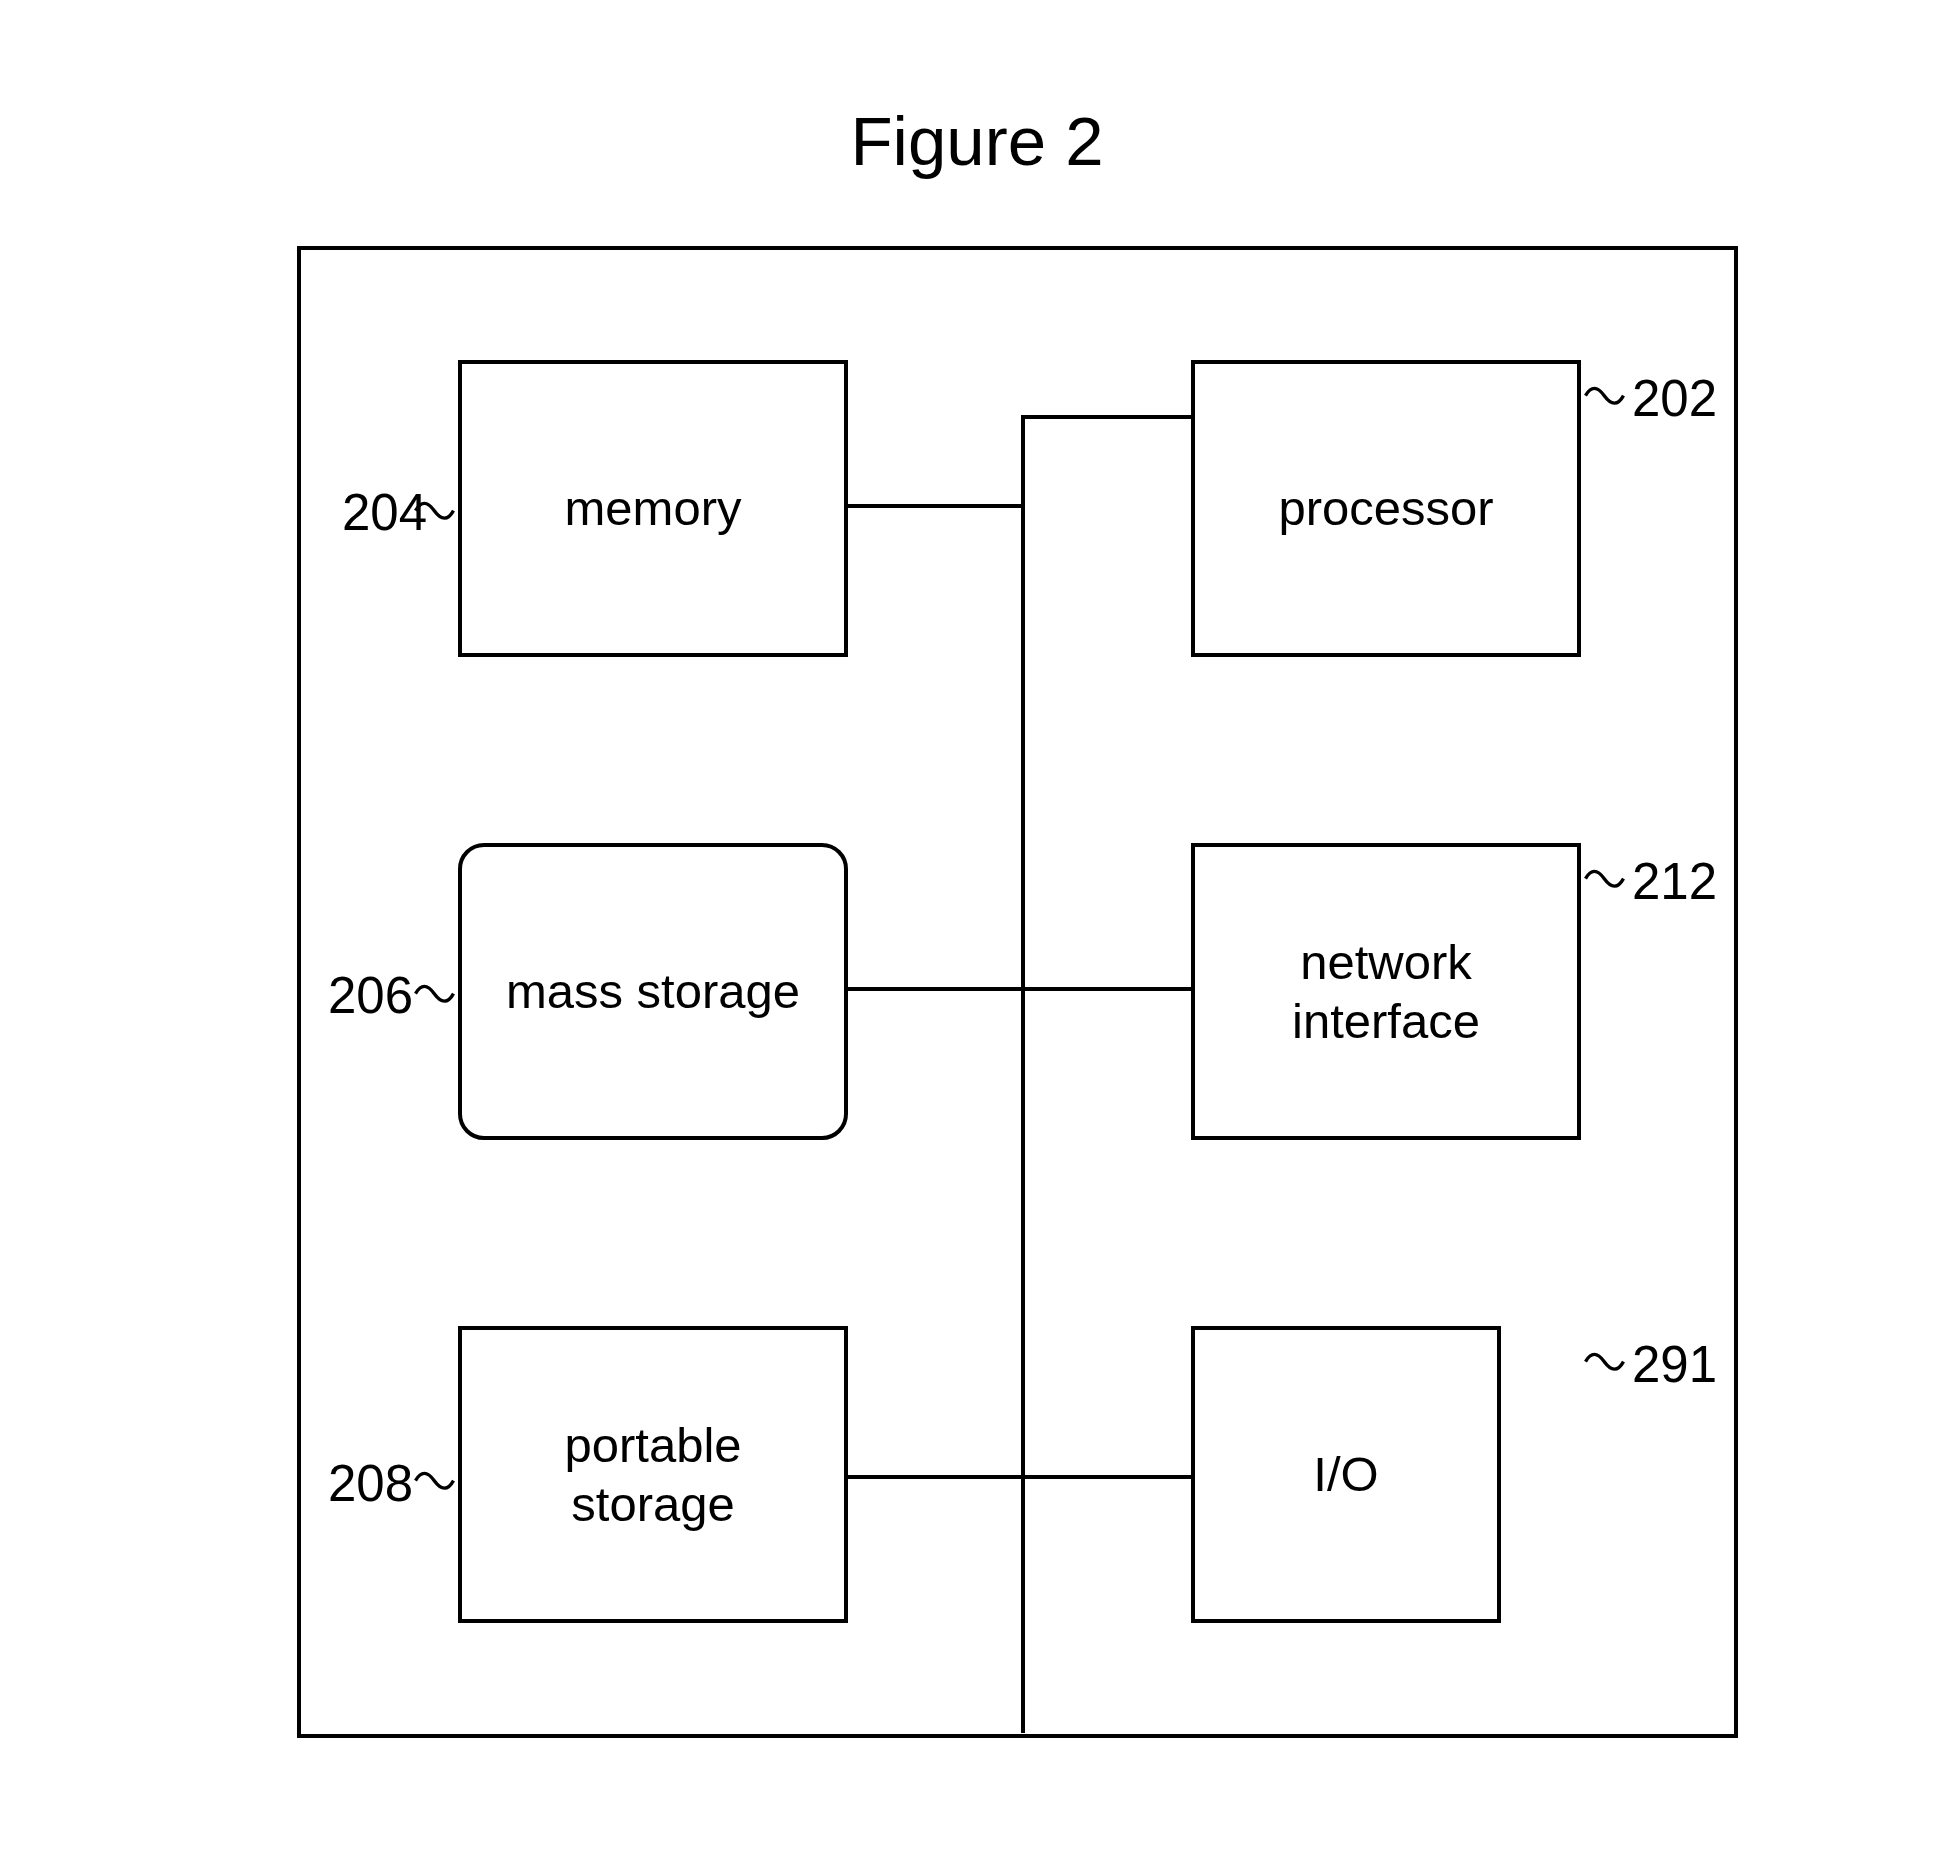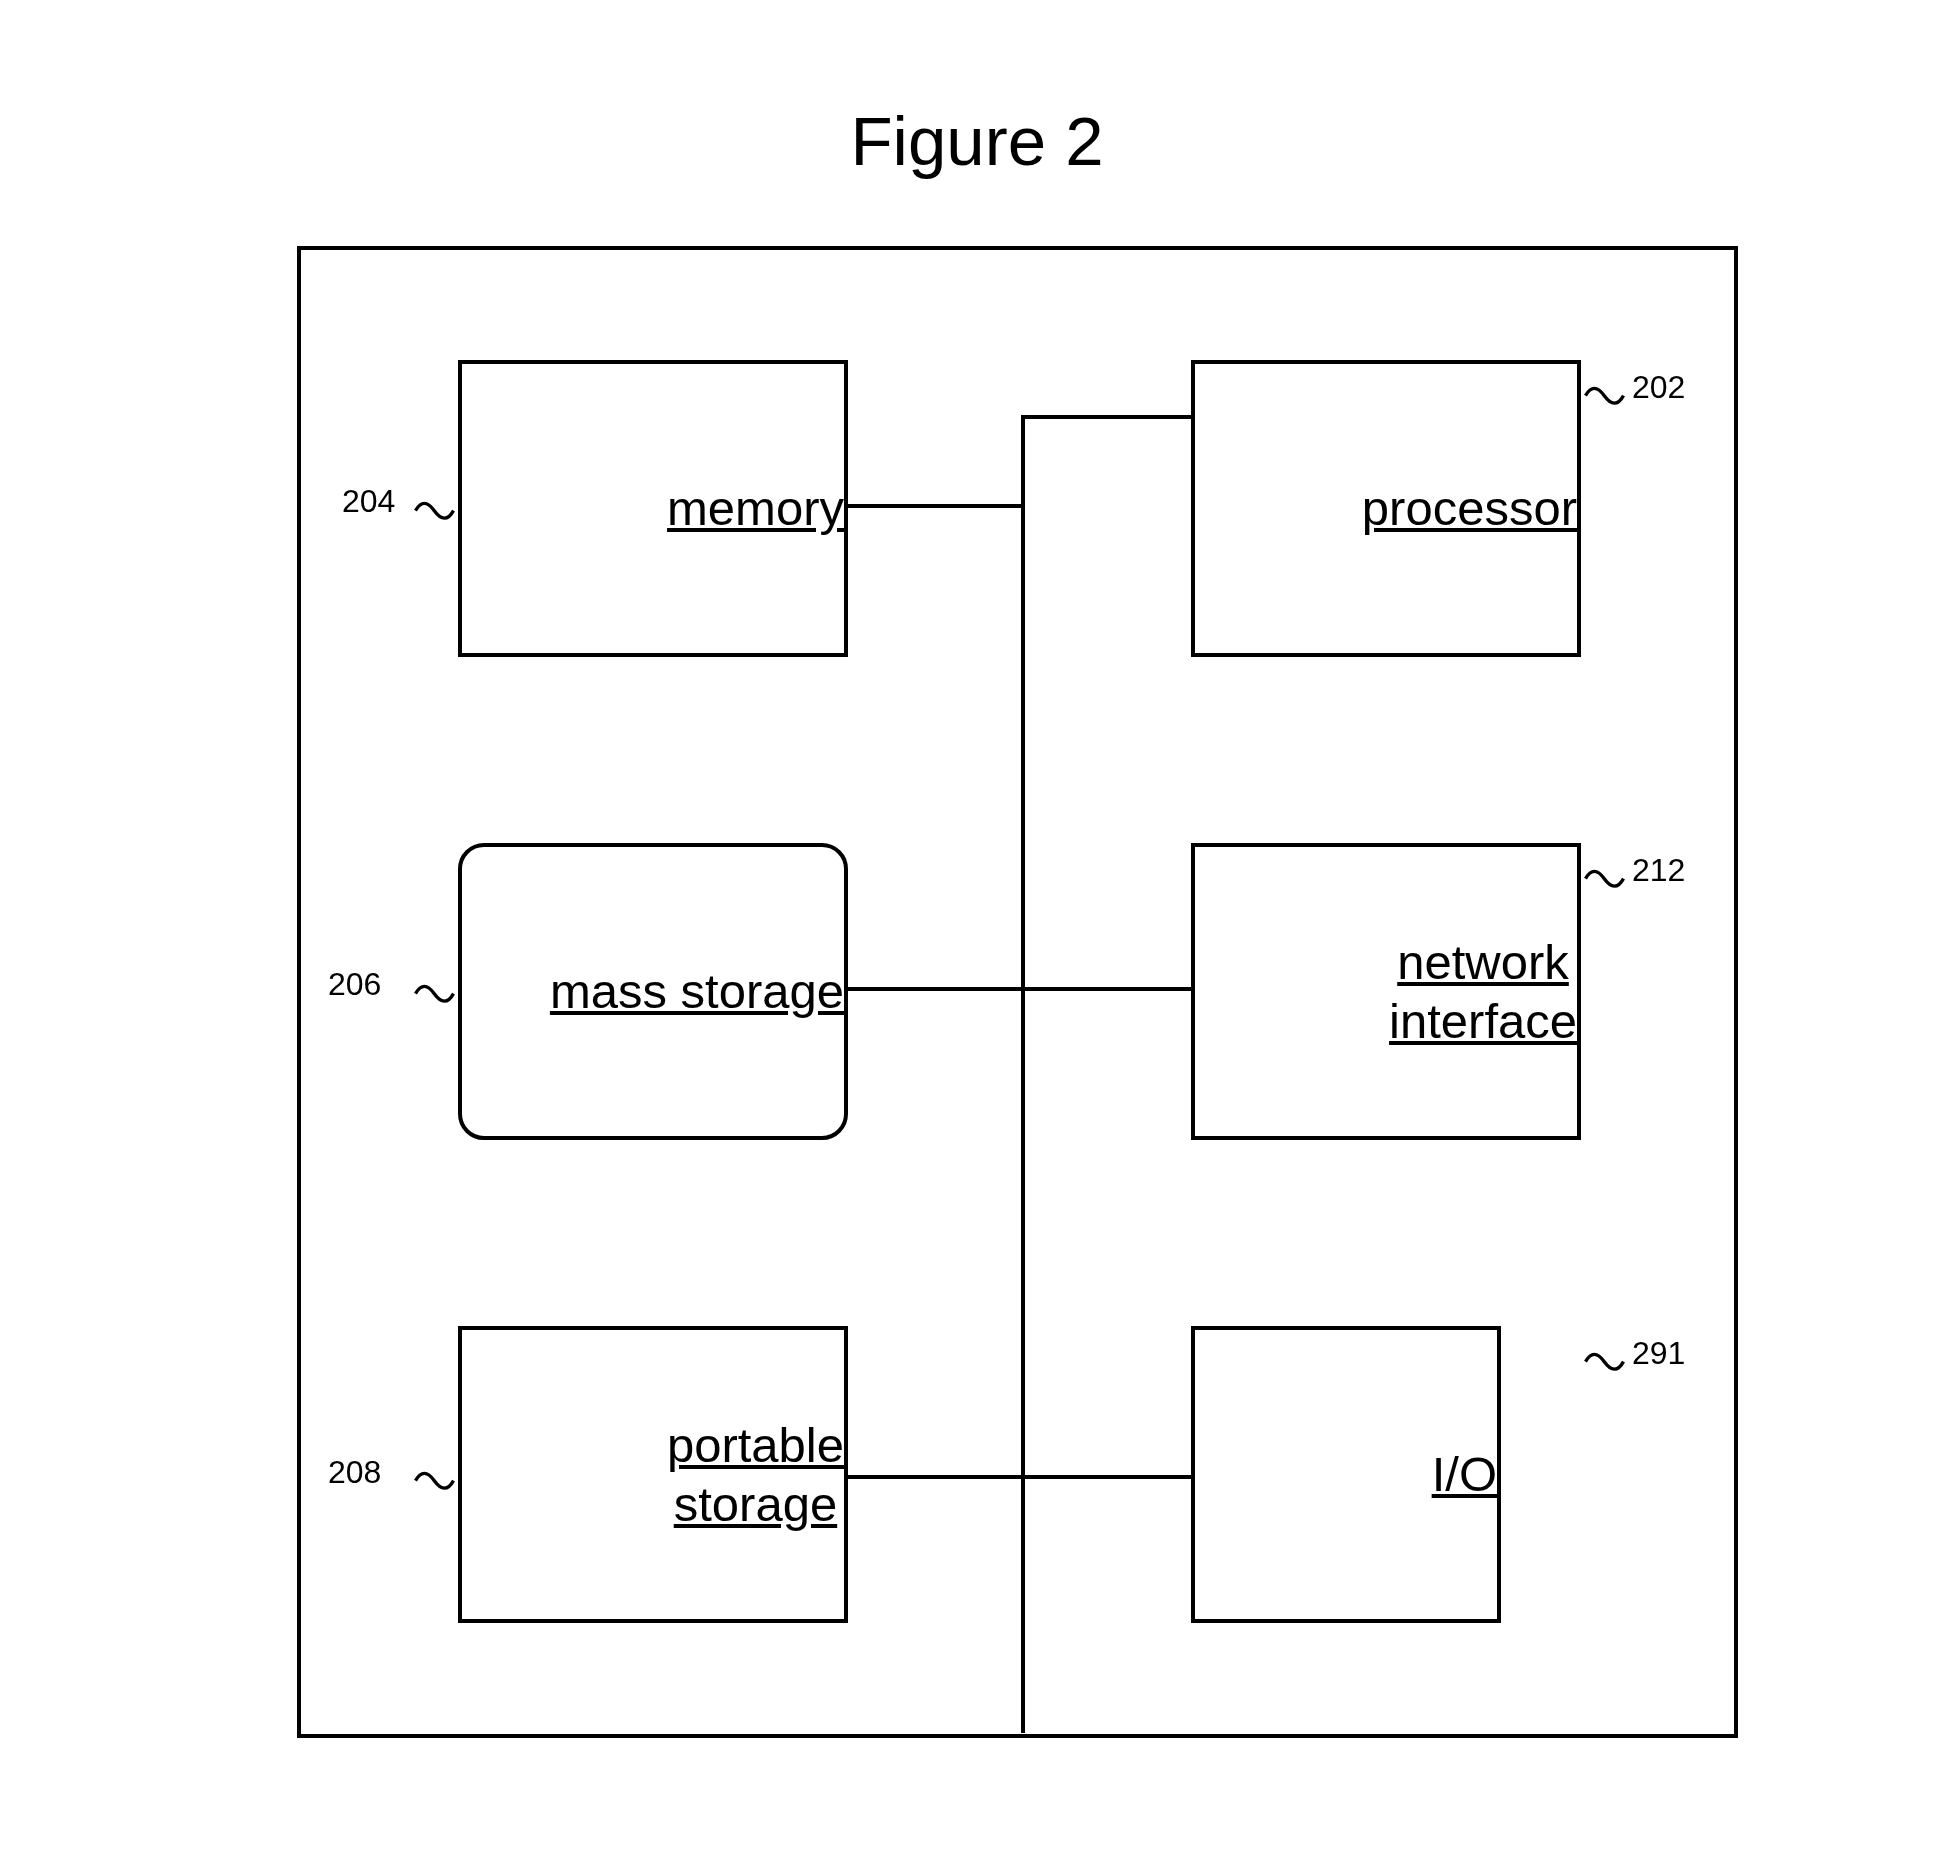--- a/index.html
+++ b/index.html
@@ -28,30 +28,29 @@
       left: 297px;
       width: 1441px;
       height: 1492px;
       border: 4.2px solid #000;
     }
     .block {
       position: absolute;
       border: 4.2px solid #000;
       display: flex;
       align-items: center;
-      justify-content: flex-end;
+      justify-content: center;
       text-align: center;
       font-size: 49px;
       line-height: 1.2;
       background: #fff;
-      text-decoration: underline;
     }
     .ref-label {
       position: absolute;
-      font-size: 32px;
+      font-size: 51px;
     }
     .connector {
       position: absolute;
       background: #000;
     }
     .squiggle {
       position: absolute;
     }
   </style>
 </head>

